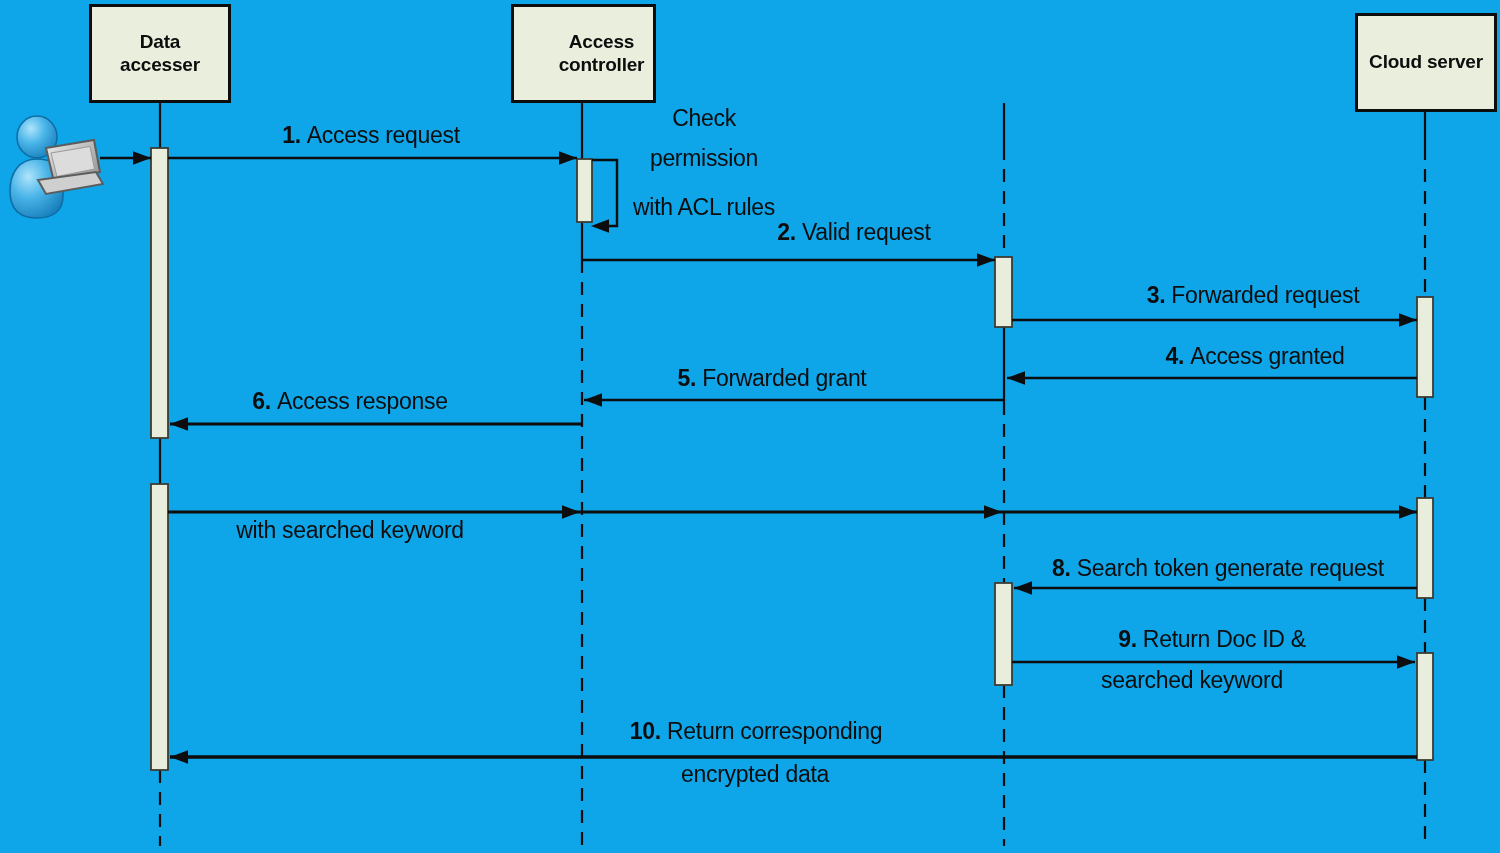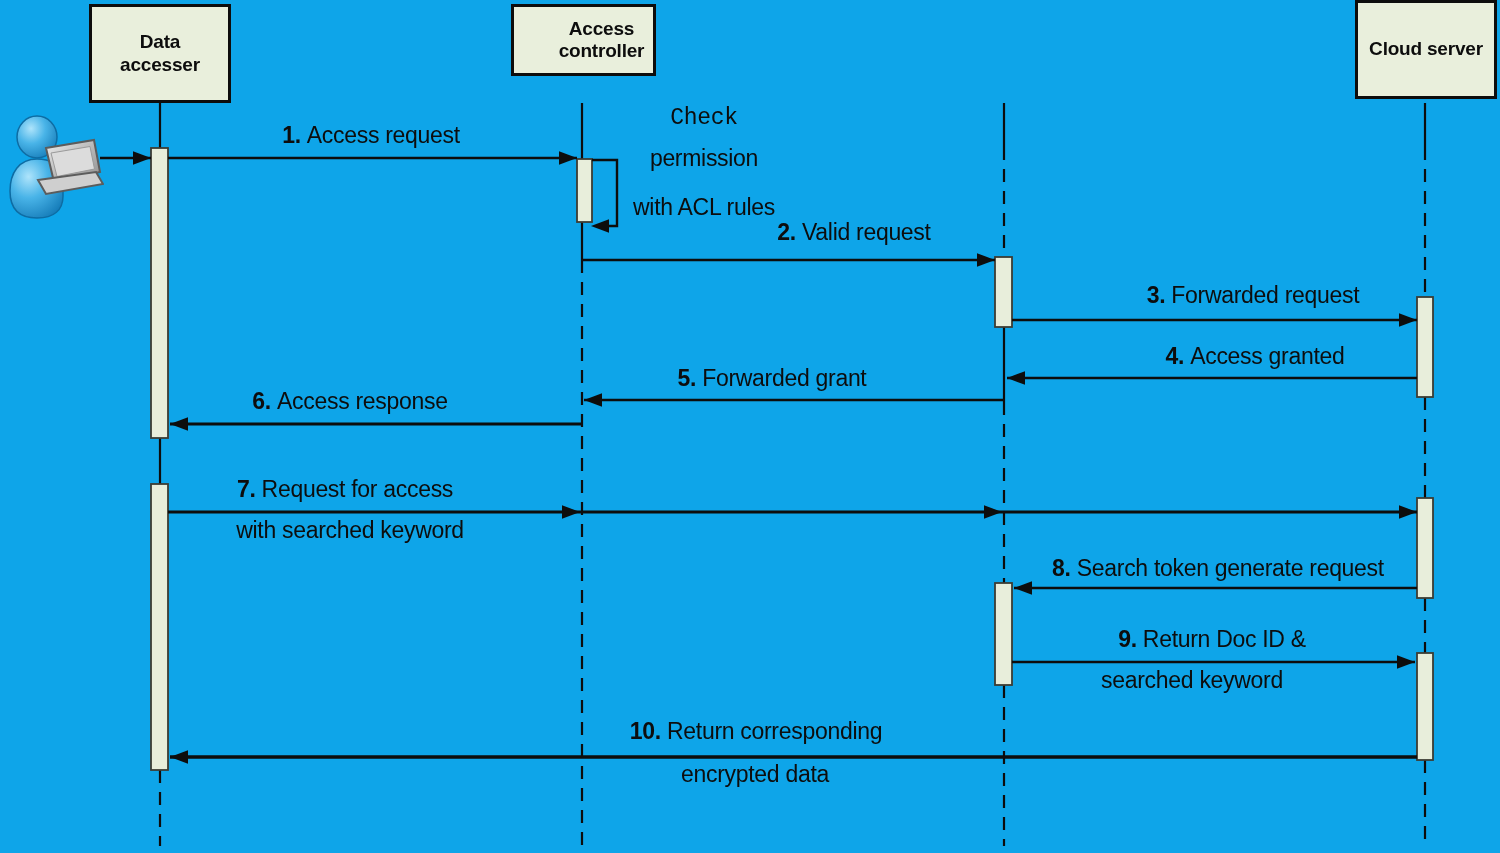--- a/index.html
+++ b/index.html
@@ -78,24 +78,24 @@
       <polygon points="1415,662 1397,655.2 1397,668.8" fill="#0d0d0d"></polygon>
       <line x1="1417" y1="757" x2="170" y2="757" stroke="#0d0d0d" stroke-width="3.6"></line>
       <polygon points="170,757 188,750.2 188,763.8" fill="#0d0d0d"></polygon>
       <polyline points="592,160 617,160 617,226 607,226" fill="none" stroke="#0d0d0d" stroke-width="2.4"></polyline>
       <polygon points="591,226 609,219.2 609,232.8" fill="#0d0d0d"></polygon>
     </svg>
 
   <div class="pbox" style="left: 89px; top: 4px; width: 142px; height: 99px;">
     <span class="pbox-label">Data accesser</span>
   </div>
-  <div class="pbox" style="left: 511px; top: 4px; width: 145px; height: 72px; padding-left: 36px;">
+  <div class="pbox" style="left: 511px; top: 4px; width: 145px; height: 99px; padding-left: 36px;">
     <span class="pbox-label">Access controller</span>
   </div>
-  <div class="pbox" style="left: 1355px; top: 0; width: 142px; height: 99px;">
+  <div class="pbox" style="left: 1355px; top: 13px; width: 142px; height: 99px;">
     <span class="pbox-label">Cloud server</span>
   </div>
 
   <svg class="actor" style="left:4px;top:112px;width:100px;height:108px" viewBox="0 0 100 108">
     <defs>
       <radialGradient id="gBlue" cx="35%" cy="30%" r="80%">
         <stop offset="0%" stop-color="#aee4fb"></stop>
         <stop offset="45%" stop-color="#49b4e8"></stop>
         <stop offset="100%" stop-color="#147bb8"></stop>
       </radialGradient>
@@ -115,23 +115,22 @@
 
     <polygon points="34,68 92,60 99,72 42,82" fill="#cfcfcf" stroke="#5c5c5c" stroke-width="2"></polygon>
   </svg>
 
 <div class="msg-label" style="left: 371px; top: 122px;"><b>1. </b>Access request</div>
     <div class="msg-label" style="left: 854px; top: 219px;"><b>2. </b>Valid request</div>
     <div class="msg-label" style="left: 1253px; top: 282px;"><b>3. </b>Forwarded request</div>
     <div class="msg-label" style="left: 1255px; top: 343px;"><b>4. </b>Access granted</div>
     <div class="msg-label" style="left: 772px; top: 365px;"><b>5. </b>Forwarded grant</div>
     <div class="msg-label" style="left: 350px; top: 388px; text-align: center;"><b>6. </b>Access response</div>
-    <div class="msg-label" style="left: 345px; top: 476px;"><b>7. </b>Request for access</div>
     <div class="msg-label" style="left: 350px; top: 517px;">with searched keyword</div>
     <div class="msg-label" style="left: 1218px; top: 555px;"><b>8. </b>Search token generate request</div>
     <div class="msg-label" style="left: 1212px; top: 626px;"><b>9. </b>Return Doc ID &amp;</div>
     <div class="msg-label" style="left: 1192px; top: 667px;">searched keyword</div>
     <div class="msg-label" style="left: 756px; top: 718px; text-align: center;"><b>10. </b>Return corresponding</div>
     <div class="msg-label" style="left: 755px; top: 761px;">encrypted data</div>
-    <div class="msg-label" style="left: 704px; top: 105px; font-family: Liberation Mono, monospace;">Check</div>
+    <div class="msg-label" style="left: 704px; top: 105px;">Check</div>
     <div class="msg-label" style="left: 704px; top: 145px;">permission</div>
     <div class="msg-label" style="left: 704px; top: 194px;">with ACL rules</div>
   </div>
 
 </body></html>

